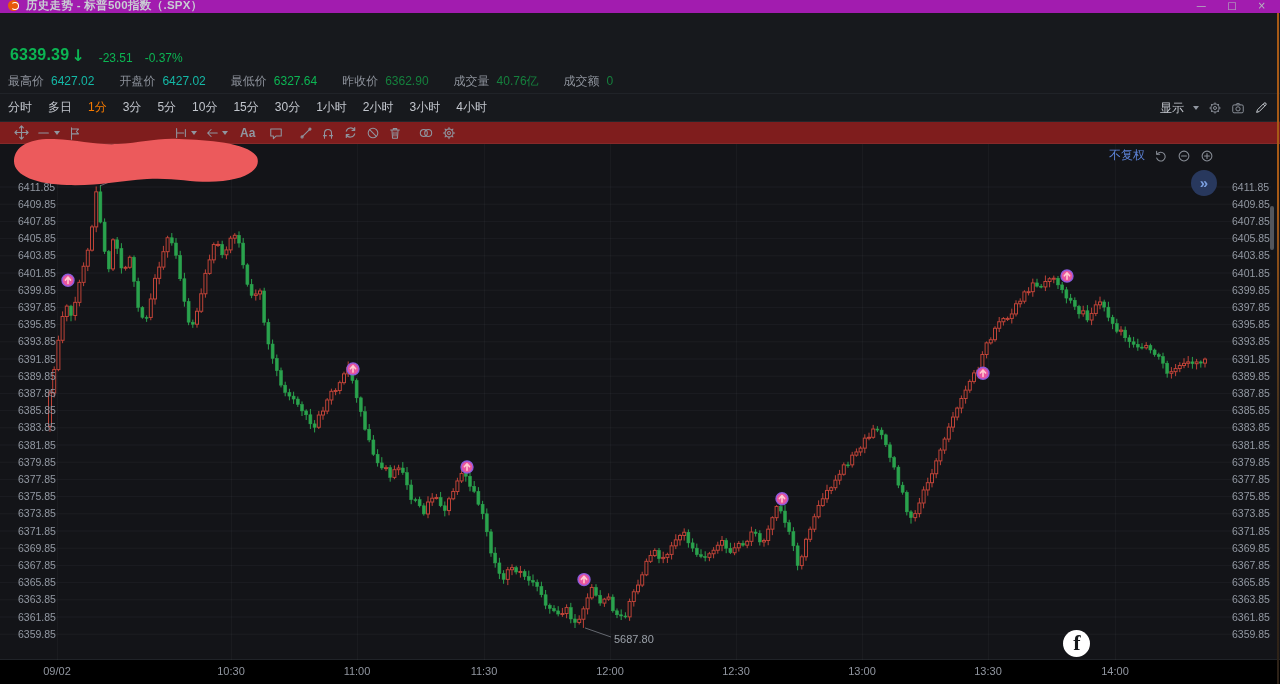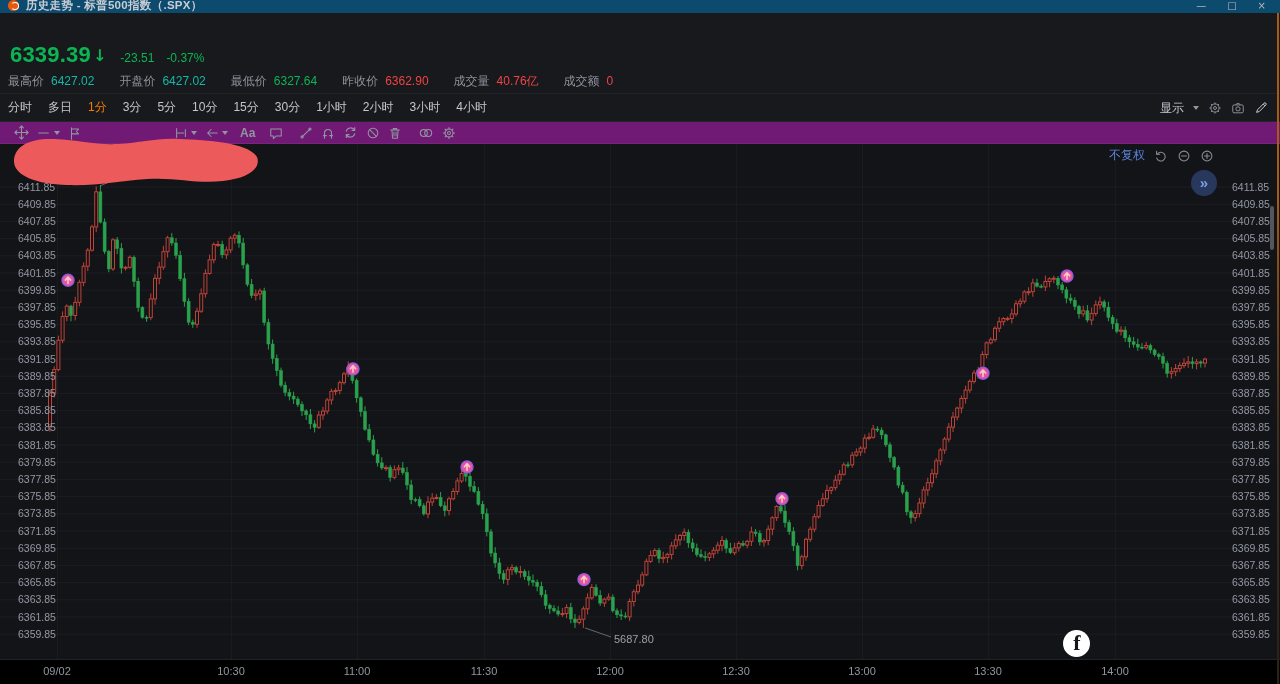--- a/index.html
+++ b/index.html
@@ -1,62 +1,62 @@
 <!DOCTYPE html>
 <html><head>
 <meta charset="utf-8">
 <style>
   html,body{margin:0;padding:0;background:#101114;}
   body{width:1280px;height:684px;overflow:hidden;font-family:"Liberation Sans","DejaVu Sans",sans-serif;}
   .app{position:relative;width:1280px;height:684px;background:#17191d;color:#d6d9de;}
   .row{position:absolute;left:0;width:1280px;box-sizing:border-box;}
 
   
-  .titlebar{top:0;height:13px;background:#0c4a6e;overflow:hidden;}
+  .titlebar{top:0;height:13px;background:#a21caf;overflow:hidden;}
   .titlebar .inner{position:absolute;top:-3px;left:0;right:0;display:flex;align-items:center;height:16px;}
   .app-icon{width:11px;height:11px;border-radius:50%;background:#e8590c;margin:0 7px 0 8px;position:relative;flex:none;}
   .app-icon:after{content:"";position:absolute;left:2.5px;top:2.5px;width:6px;height:6px;border-radius:50%;border:1.3px solid #fff;border-left-color:transparent;}
   .win-title{font-size:11.5px;color:#c9cdd3;font-weight:700;letter-spacing:.3px;}
   .win-controls{margin-left:auto;display:flex;gap:21px;padding-right:14px;color:#b3b7bd;font-size:10px;font-family:"DejaVu Sans",sans-serif;}
   .win-controls span{cursor:default;}
 
   
   .daterow{top:13px;height:26px;background:#17191d;display:flex;align-items:center;}
   .daterow .lbl{font-size:12px;color:#cfd3d8;margin:0 8px 0 10px;}
   .nav-btn{width:16px;height:18px;background:#26292f;border:none;border-radius:2px;color:#878c95;font-size:12px;line-height:16px;text-align:center;padding:0;margin:0 2px;cursor:pointer;}
   .date-box{width:80px;height:18px;background:#33363c;border-radius:2px;font-size:12px;color:#d6d9de;text-align:center;line-height:18px;margin:0 2px;cursor:pointer;}
   .panel-toggle{position:absolute;right:32px;top:6px;color:#9a9fa7;cursor:pointer;}
 
   
   .pricerow{top:41px;height:28px;display:flex;align-items:flex-end;padding:0 0 3px 10px;}
-  .big-price{font-size:22px;font-weight:700;color:#0cb553;line-height:22px;letter-spacing:.2px;}
+  .big-price{font-size:16px;font-weight:700;color:#0cb553;line-height:22px;letter-spacing:.2px;}
   .dir-arrow{font-size:16px;font-weight:700;color:#0cb553;margin-left:2px;line-height:20px;font-family:"DejaVu Sans",sans-serif;}
   .chg{font-size:12px;color:#0cb553;margin-left:14px;line-height:16px;}
   .chgpct{font-size:12px;color:#0cb553;margin-left:12px;line-height:16px;}
 
   
   .statsrow{top:69px;height:25px;display:flex;align-items:center;padding-left:8px;border-bottom:1px solid #202328;}
   .stat{display:flex;align-items:center;margin-right:25px;}
   .stat .sl{font-size:12px;color:#8d929b;margin-right:7px;}
   .stat .sv{font-size:12px;}
-  .sv.red{color:#14b8a6;} .sv.green{color:#0cb553;} .sv.white{color:#ef4444;}
+  .sv.red{color:#14b8a6;} .sv.green{color:#0cb553;} .sv.white{color:#15803d;}
 
   
   .tabsrow{top:94px;height:28px;display:flex;align-items:center;padding-left:8px;border-bottom:1px solid #23262b;}
   .tab{font-size:12px;color:#c2c6cd;margin-right:16px;cursor:pointer;flex:none;}
   .tab.active{color:#f77b00;}
   .tabs-right{position:absolute;right:12px;top:0;height:28px;display:flex;align-items:center;gap:9px;}
   .display-lbl{font-size:12px;color:#c2c6cd;cursor:pointer;}
   .caret{width:0;height:0;border-left:3.5px solid transparent;border-right:3.5px solid transparent;border-top:4px solid #9096a0;display:inline-block;}
   .tico{color:#8d929b;cursor:pointer;display:flex;align-items:center;}
   .tico svg{stroke:currentColor;fill:none;stroke-width:1.1;}
   .tico.bright{color:#ced2d8;}
 
   
-  .toolbar{top:122px;height:22px;display:flex;align-items:center;border-bottom:1px solid rgba(255,255,255,.055);background:#701a75;padding-left:14px;}
+  .toolbar{top:122px;height:22px;display:flex;align-items:center;border-bottom:1px solid rgba(255,255,255,.055);background:#7f1d1d;padding-left:14px;}
   .tool{color:#9096a0;display:flex;align-items:center;margin-right:8px;cursor:pointer;flex:none;}
   .tool svg{stroke:currentColor;fill:none;stroke-width:1.2;stroke-linecap:round;stroke-linejoin:round;}
   .tool .aa{font-size:12px;font-weight:700;color:#9096a0;}
   .tool .caret{margin-left:3px;}
   .gap-blob{width:84px;flex:none;}
 
   
   .chart{top:144px;height:516px;background:#131418;border-bottom:1px solid #202328;}
   #plot{position:absolute;left:0;top:0;}
   .ylab{position:absolute;font-size:10.5px;color:#9298a2;line-height:13px;}

